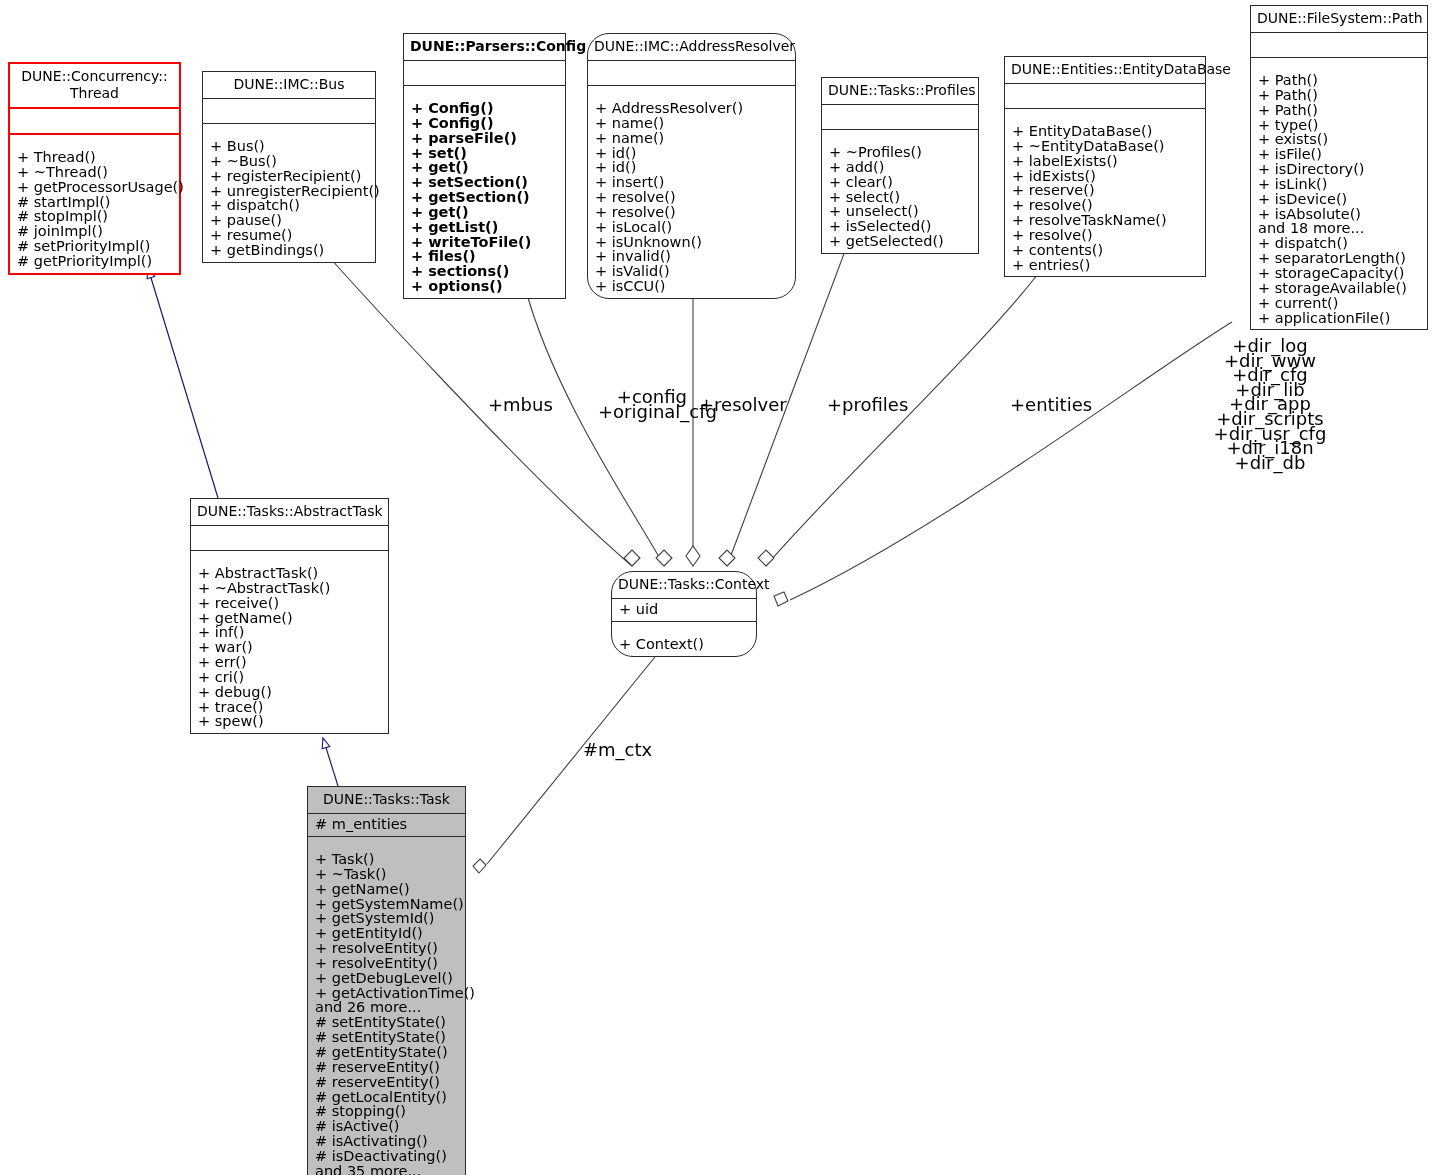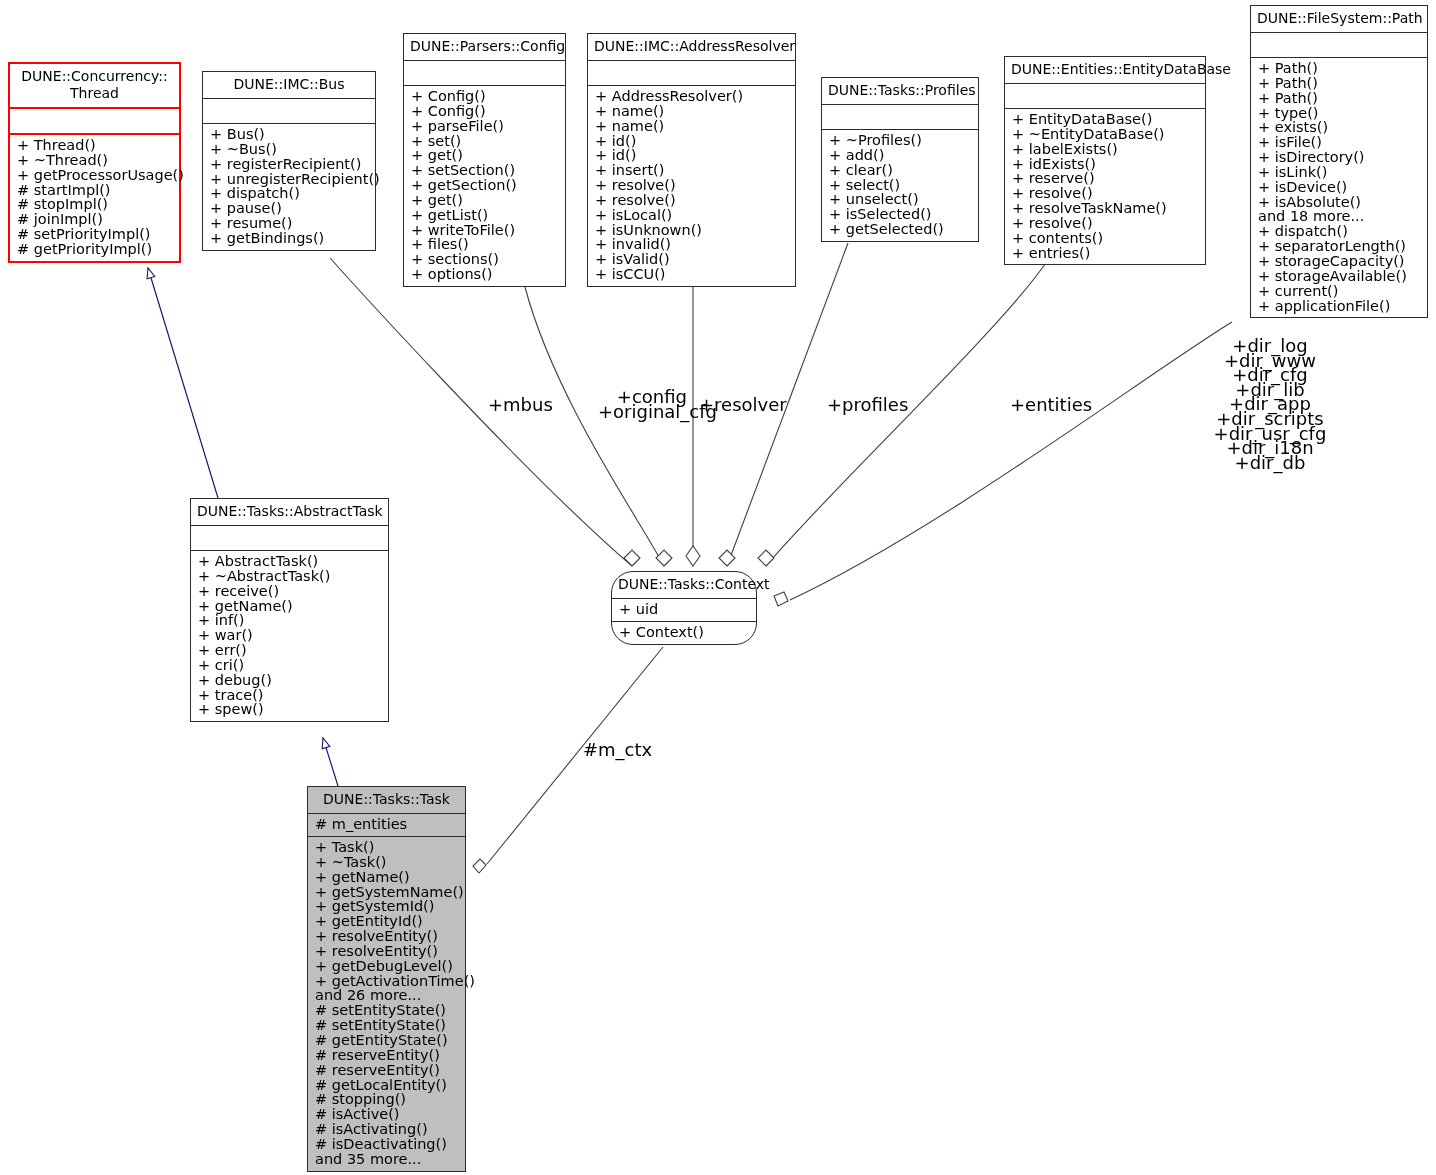--- a/index.html
+++ b/index.html
@@ -39,20 +39,21 @@
     line-height:15px;
     min-height:14px;
   }
   .red .uml-attrs{border-bottom:2px solid #ff0000;}
   .uml-attrs.empty{min-height:16px;padding:4px 7px;}
 
   .uml-ops{
     padding:3px 7px 4px 7px;
     font-size:14.5px;
     line-height:14.85px;
+    margin-top:12px;
   }
   .uml-ops div,.uml-attrs div{white-space:nowrap;}
 
   .edge-label{
     position:absolute;
     font-size:18px;
     line-height:14.6px;
     color:#000;
     white-space:pre-line;
     background:transparent;
@@ -140,41 +141,41 @@
         <div>+ ~Bus()</div>
         <div>+ registerRecipient()</div>
         <div>+ unregisterRecipient()</div>
         <div>+ dispatch()</div>
         <div>+ pause()</div>
         <div>+ resume()</div>
         <div>+ getBindings()</div>
       </div>
   </div>
 
-  <div class="uml-box" style="left:403px;top:33px;width:163px;">
+  <div class="uml-box" style="left:403px;top:33px;width:163px;font-weight:bold;">
     <div class="uml-title">DUNE::Parsers::Config</div>
     <div class="uml-attrs empty"></div>
     <div class="uml-ops">
         <div>+ Config()</div>
         <div>+ Config()</div>
         <div>+ parseFile()</div>
         <div>+ set()</div>
         <div>+ get()</div>
         <div>+ setSection()</div>
         <div>+ getSection()</div>
         <div>+ get()</div>
         <div>+ getList()</div>
         <div>+ writeToFile()</div>
         <div>+ files()</div>
         <div>+ sections()</div>
         <div>+ options()</div>
       </div>
   </div>
 
-  <div class="uml-box" style="left:587px;top:33px;width:209px;">
+  <div class="uml-box" style="left:587px;top:33px;width:209px;border-radius:22px;">
     <div class="uml-title">DUNE::IMC::AddressResolver</div>
     <div class="uml-attrs empty"></div>
     <div class="uml-ops">
         <div>+ AddressResolver()</div>
         <div>+ name()</div>
         <div>+ name()</div>
         <div>+ id()</div>
         <div>+ id()</div>
         <div>+ insert()</div>
         <div>+ resolve()</div>

